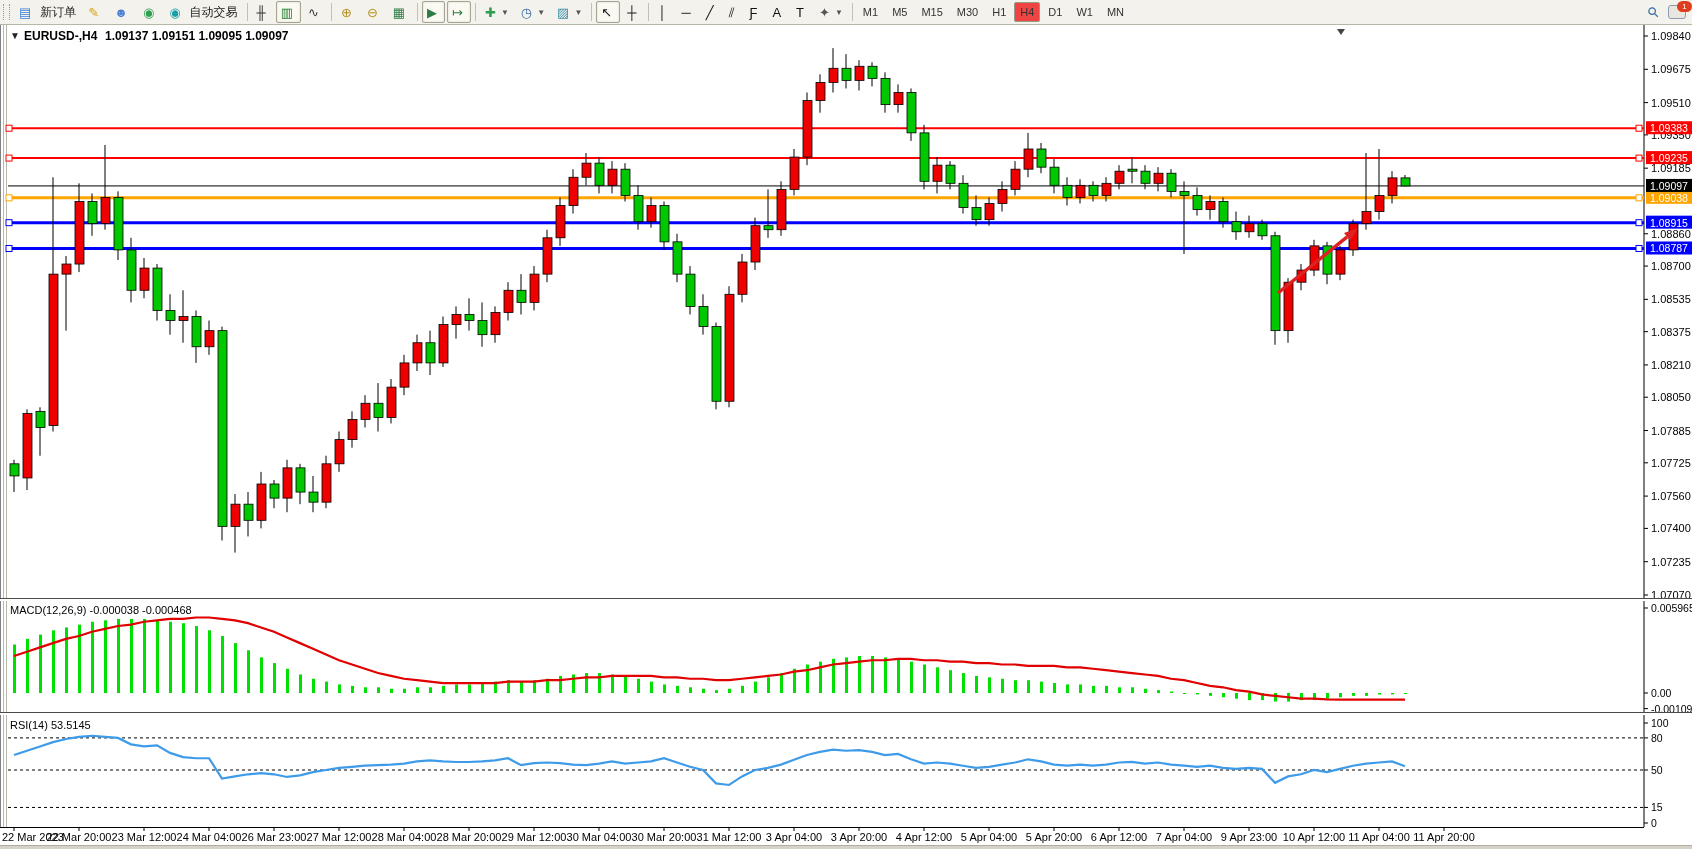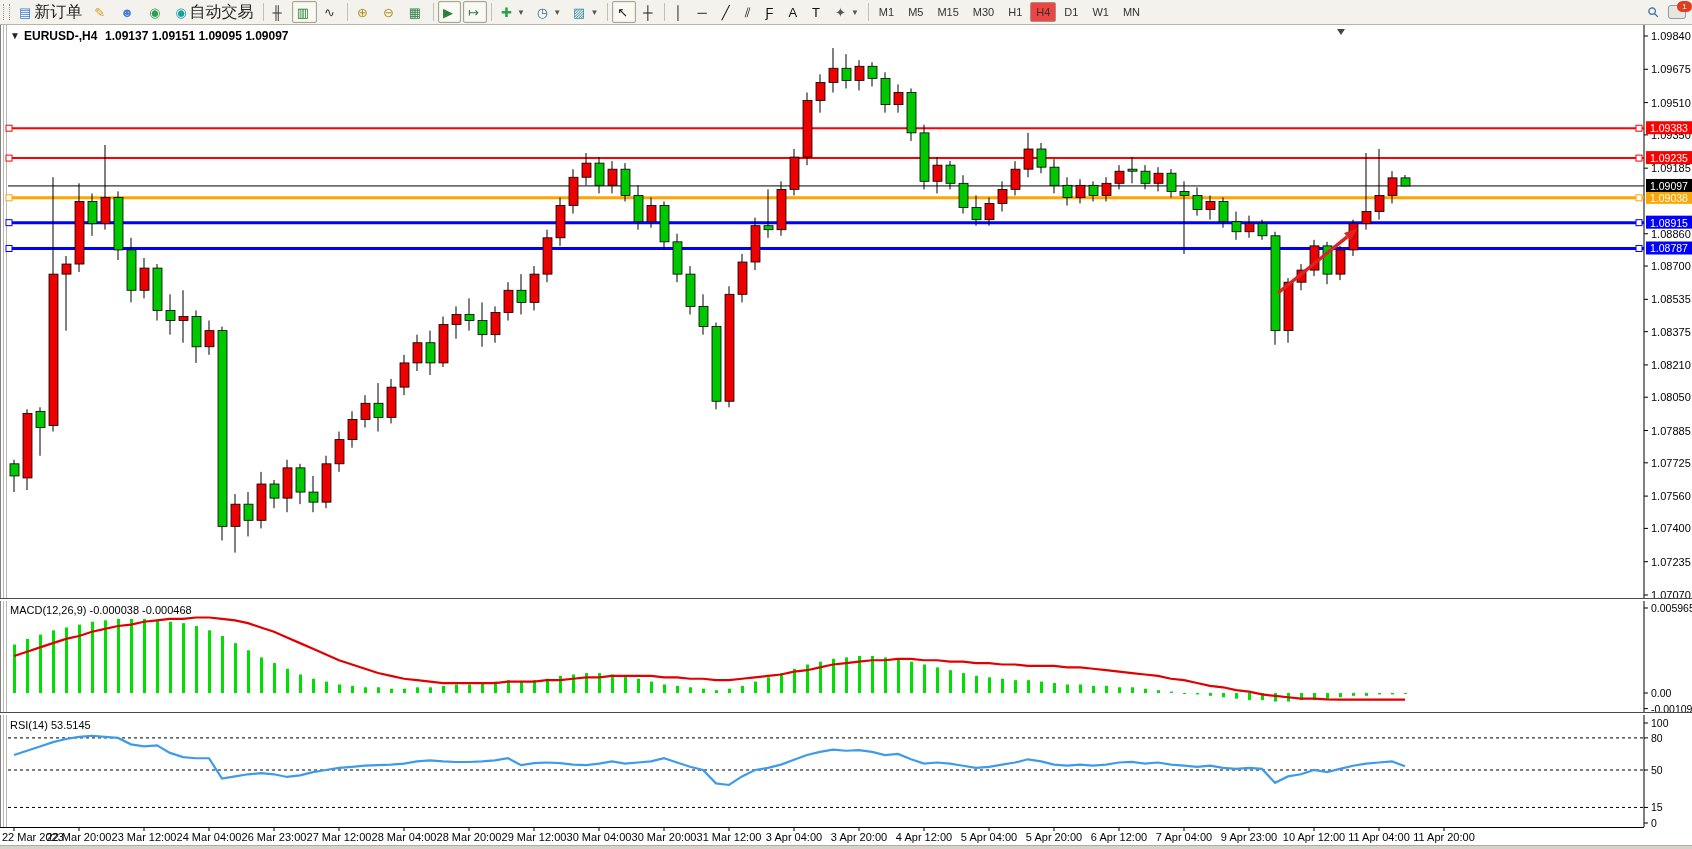--- a/index.html
+++ b/index.html
@@ -7,21 +7,21 @@
        font-family:"Liberation Sans","DejaVu Sans",sans-serif;}
   
   #toolbar{position:absolute;left:0;top:0;width:1692px;height:24px;background:#f4f2ec;
            border-bottom:1px solid #b7b4a8;display:flex;align-items:center;white-space:nowrap;}
   .tgrip{width:5px;height:16px;margin:0 3px;border-left:1px dotted #9a978b;border-right:1px dotted #9a978b;}
   .tsep{width:1px;height:18px;background:#c3c0b3;margin:0 3px;}
   .tbtn{display:inline-flex;align-items:center;height:20px;padding:0 4px;margin:0 1px;border:1px solid transparent;
         border-radius:2px;font-size:12px;color:#222;cursor:default;}
   .tbtn.pressed{background:#fbfaf2;border:1px solid #a8a492;box-shadow:inset 0 0 2px #ccc;}
   .tbtn .glyph{font-size:13px;line-height:13px;margin-right:3px;}
-  .tbtn .lbl{font-size:16px;}
+  .tbtn .lbl{font-size:12px;margin-left:6px;}
   .tbtn .dd{font-size:8px;color:#555;margin-left:2px;}
   .tfbtn{display:inline-block;height:18px;line-height:18px;padding:0 5px;margin:16px 1px;font-size:11px;color:#333;
          border:1px solid transparent;border-radius:2px;}
   .tfbtn.active{background:#ef4444;border:1px solid #9a9888;}
   #tb-right{position:absolute;right:6px;top:1px;display:flex;align-items:center;height:22px;}
   #search-ic{font-size:14px;color:#3b6ea5;transform:rotate(-45deg);margin-right:10px;}
   #chat-ic{position:relative;width:16px;height:12px;background:#e8e6de;border:1px solid #8b9bb0;border-radius:3px;}
   #chat-badge{position:absolute;right:-7px;top:-5px;min-width:11px;height:11px;border-radius:6px;background:#e03c1e;
               color:#fff;font-size:8px;line-height:11px;text-align:center;padding:0 2px;}
   

